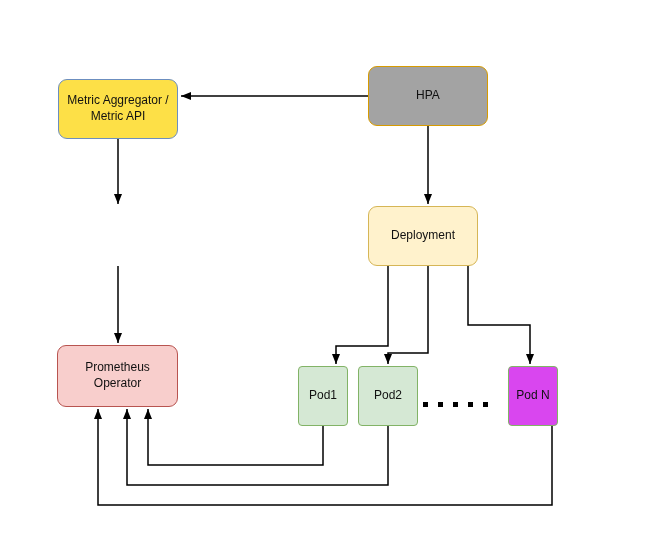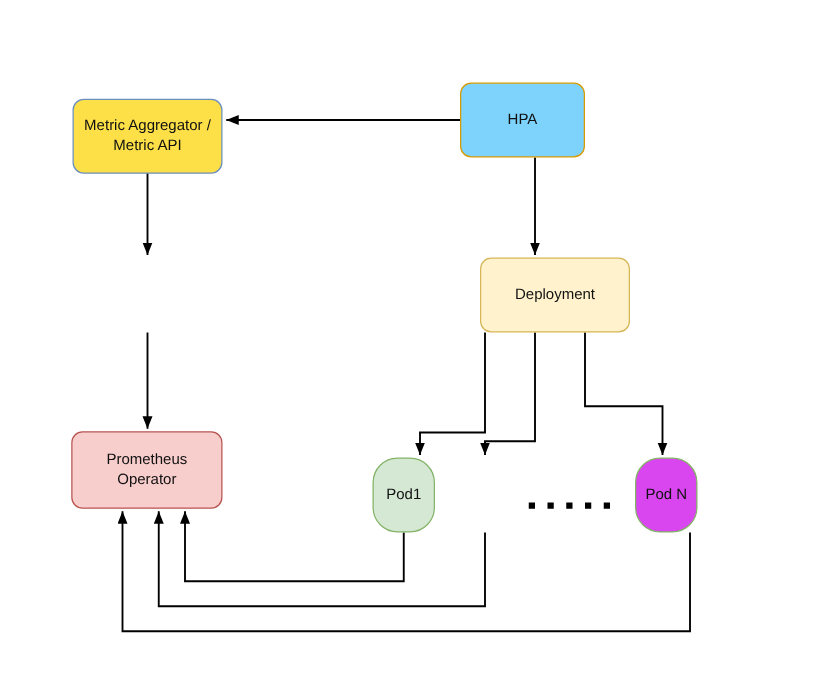--- a/index.html
+++ b/index.html
@@ -34,21 +34,21 @@
     display: flex;
     flex-direction: column;
     align-items: center;
     justify-content: center;
     text-align: center;
     font-size: 12px;
     color: #111111;
     line-height: 1.3;
     padding: 2px;
   }
-  .node.pod { border-radius: 20px; justify-content: center; }
+  .node.pod { border-radius: 4px; justify-content: center; }
   .ellipsis {
     position: absolute;
     left: 423px;
     top: 402px;
     display: flex;
     gap: 10px;
     align-items: center;
   }
   .ellipsis .dot {
     width: 5px;
@@ -78,37 +78,40 @@
     <polyline points="323,426 323,465 148,465 148,409" marker-end="url(#arr)" style="stroke: rgb(0, 0, 0);"></polyline>
     <polyline points="388,426 388,485 127,485 127,409" marker-end="url(#arr)" style="stroke: rgb(0, 0, 0);"></polyline>
     <polyline points="552,426 552,505 98,505 98,409" marker-end="url(#arr)" style="stroke: rgb(0, 0, 0);"></polyline>
   </svg>
 
   <div class="node" style="left: 58px; top: 79px; width: 120px; height: 60px; background-color: #fde047; border-color: rgb(108, 142, 191);">
     <span>Metric Aggregator /</span>
     <span>Metric API</span>
   </div>
 
-  <div class="node" style="left: 368px; top: 66px; width: 100px; height: 60px; background-color: #7dd3fc; border-color: rgb(215, 155, 0);">
+  <div class="node" style="left: 368px; top: 66px; width: 120px; height: 60px; background-color: #a3a3a3; border-color: rgb(215, 155, 0);">
     <span>HPA</span>
   </div>
 
 
-  <div class="node" style="left: 384px; top: 206px; width: 120px; height: 60px; background-color: rgb(255, 242, 204); border-color: rgb(214, 182, 86);">
+  <div class="node" style="left: 368px; top: 206px; width: 110px; height: 60px; background-color: rgb(255, 242, 204); border-color: rgb(214, 182, 86);">
     <span>Deployment</span>
   </div>
 
   <div class="node" style="left: 57px; top: 345px; width: 121px; height: 62px; background-color: rgb(248, 206, 204); border-color: rgb(184, 84, 80);">
     <span>Prometheus Operator</span>
   </div>
 
   <div class="node pod" style="left: 298px; top: 366px; width: 50px; height: 60px; background-color: rgb(213, 232, 212); border-color: rgb(130, 179, 102);">
     <span>Pod1</span>
   </div>
 
+  <div class="node pod" style="left: 358px; top: 366px; width: 60px; height: 60px; background-color: rgb(213, 232, 212); border-color: rgb(130, 179, 102);">
+    <span>Pod2</span>
+  </div>
 
   <div class="node pod" style="left: 508px; top: 366px; width: 50px; height: 60px; background-color: #d946ef; border-color: rgb(130, 179, 102);">
     <span>Pod N</span>
   </div>
 
   <div class="ellipsis">
       <span class="dot"></span>
       <span class="dot"></span>
       <span class="dot"></span>
       <span class="dot"></span>

